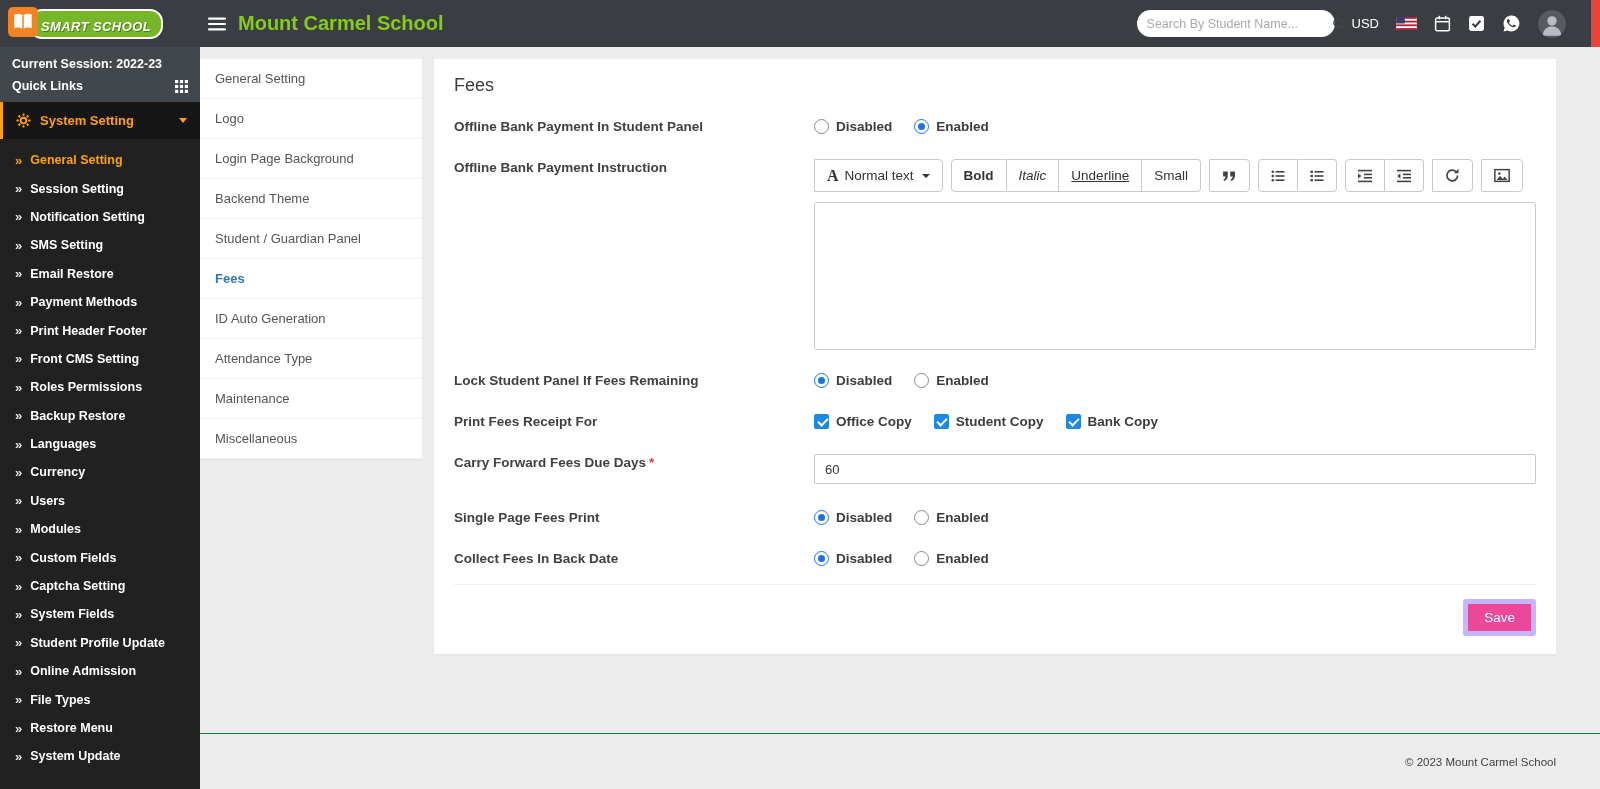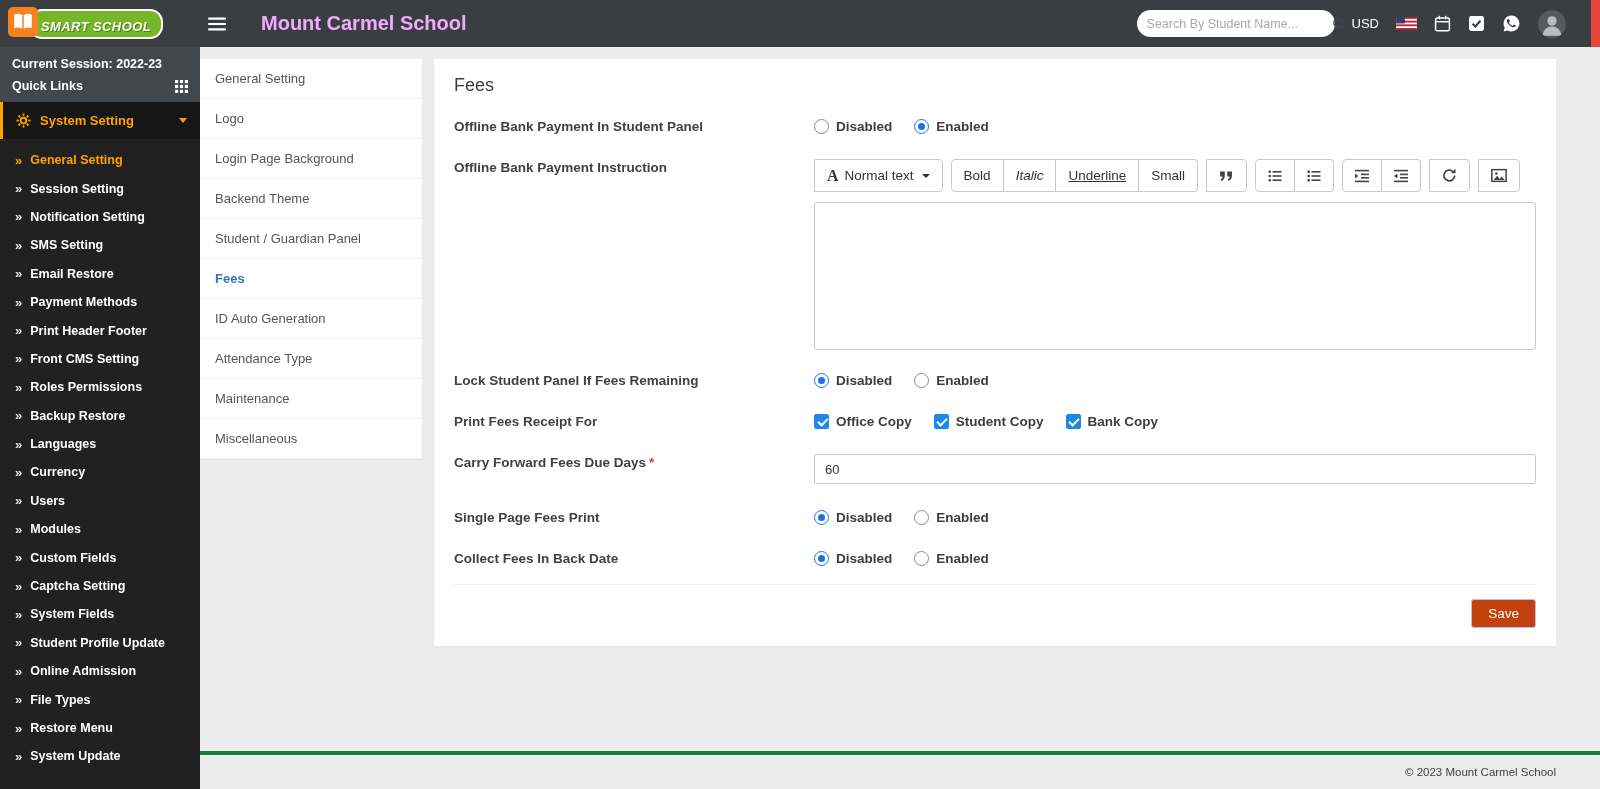--- a/index.html
+++ b/index.html
@@ -5,21 +5,21 @@
   *{box-sizing:border-box;margin:0;padding:0}
   html,body{width:1600px;height:789px}
   body{font-family:"Liberation Sans","DejaVu Sans",sans-serif;background:#ececec;overflow:hidden;position:relative}
 
   
   .header{height:47px;background:#3a3e42;display:flex;align-items:center;position:relative;z-index:5}
   .logo-area{width:200px;display:flex;align-items:center;padding-left:8px;flex-shrink:0}
   .logo-book{flex-shrink:0;position:relative;z-index:2}
   .logo-pill{background:#76b72a;border:2px solid #fff;border-radius:13px;color:#fff;font-weight:bold;font-style:italic;font-size:13px;padding:8px 10px 3px;margin-left:-9px;letter-spacing:.4px;white-space:nowrap;text-shadow:1px 1px 0 #4e7d14}
   .hamburger{background:none;border:0;cursor:pointer;padding:6px 8px;display:flex;align-items:center}
-  .school-name{color:#f0abfc;font-size:20px;font-weight:bold;margin-left:27px}
+  .school-name{color:#84cc16;font-size:20px;font-weight:bold;margin-left:4px}
   .header-right{margin-left:auto;display:flex;align-items:center;gap:17px;padding-right:34px}
   .search-box{background:#fff;border-radius:14px;height:27px;width:198px;display:flex;align-items:center;padding:0 10px;gap:24px}
   .search-box input{border:0;outline:0;flex:1;font-size:12.5px;color:#555;background:transparent;font-family:inherit}
   .search-box input::placeholder{color:#a9a9a9}
   .currency{color:#fff;font-size:13px;cursor:pointer;background:none;border:0;font-family:inherit}
   .hdr-icon{background:none;border:0;cursor:pointer;display:flex;align-items:center;padding:0}
   .avatar{width:28px;height:28px;border-radius:50%;overflow:hidden;flex-shrink:0}
   .red-strip{position:absolute;right:0;top:0;width:9px;height:47px;background:#e8443a;cursor:pointer;border:0}
 
   
@@ -55,33 +55,33 @@
   .checkbox.on{background:#1e88e5;border-color:#1e88e5}
   .checkbox.on::after{content:"";position:absolute;left:4.5px;top:1.5px;width:4px;height:8px;border:solid #fff;border-width:0 2px 2px 0;transform:rotate(45deg)}
 
   .editor-col{flex:1;display:flex;flex-direction:column}
   .toolbar{display:flex;gap:8px;flex-wrap:wrap}
   .btn-group{display:flex}
   .tb-btn{height:33px;background:#fff;border:1px solid #c9c9c9;padding:0 12px;font-size:13.5px;color:#333;display:flex;align-items:center;gap:6px;cursor:pointer;font-family:inherit}
   .btn-group .tb-btn + .tb-btn{border-left:0}
   .btn-group .tb-btn:first-child{border-radius:4px 0 0 4px}
   .btn-group .tb-btn:last-child{border-radius:0 4px 4px 0}
-  .tb-btn.bold{font-weight:normal}
+  .tb-btn.bold{font-weight:bold}
   .tb-btn.italic{font-style:italic}
   .tb-btn.underline{text-decoration:underline}
   .dd-A{font-family:"Liberation Serif","DejaVu Serif",serif;font-size:16px;font-weight:bold}
   .tb-caret{width:0;height:0;border-left:4px solid transparent;border-right:4px solid transparent;border-top:4px solid #333;margin-left:2px}
   .editor-area{margin-top:10px;height:148px;border:1px solid #c9c9c9;border-radius:3px;background:#fff;padding:8px;font-size:13px;color:#333;outline:none}
 
   .input-text{flex:1;height:30px;border:1px solid #c9c9c9;border-radius:2px;padding:0 10px;font-size:13px;color:#333;font-family:inherit;outline:none}
 
   .save-row{border-top:1px solid #efefef;margin-top:2px;padding-top:14px;text-align:right}
-  .save-btn{background:#c2410c;color:#fff;border:1px solid #c4b5fd;border-radius:3px;padding:6px 16px;font-size:13.5px;cursor:pointer;font-family:inherit}
-
-  .footer{position:absolute;left:200px;bottom:0;width:1400px;height:38px;border-top:4px solid #15803d;display:flex;align-items:center;justify-content:flex-end;padding-right:44px;font-size:11.5px;color:#3f3f3f;background:#ececec}
+  .save-btn{background:#ec4899;color:#fff;border:5px solid #c4b5fd;border-radius:3px;padding:6px 16px;font-size:13.5px;cursor:pointer;font-family:inherit}
+
+  .footer{position:absolute;left:200px;bottom:0;width:1400px;height:56px;border-top:1px solid #15803d;display:flex;align-items:center;justify-content:flex-end;padding-right:44px;font-size:11.5px;color:#3f3f3f;background:#ececec}
 </style>
 </head>
 <body>
 
 <div class="header">
   <div class="logo-area">
     <span class="logo-book">
       <svg width="30" height="30" viewBox="0 0 24 24">
           <rect width="24" height="24" rx="4" fill="#f58220"></rect>
           <path d="M5 6c2.5-1 4.5-1 7 .6 2.5-1.6 4.5-1.6 7-.6v11c-2.5-1-4.5-1-7 .6-2.5-1.6-4.5-1.6-7-.6z" fill="#fff"></path>

